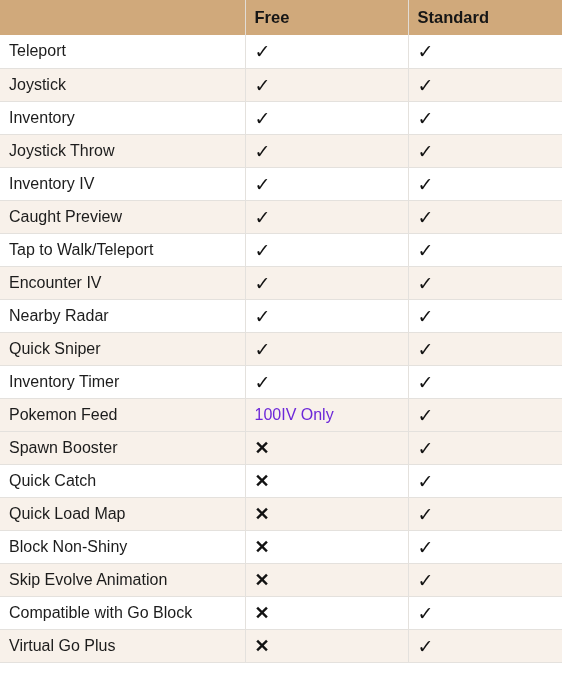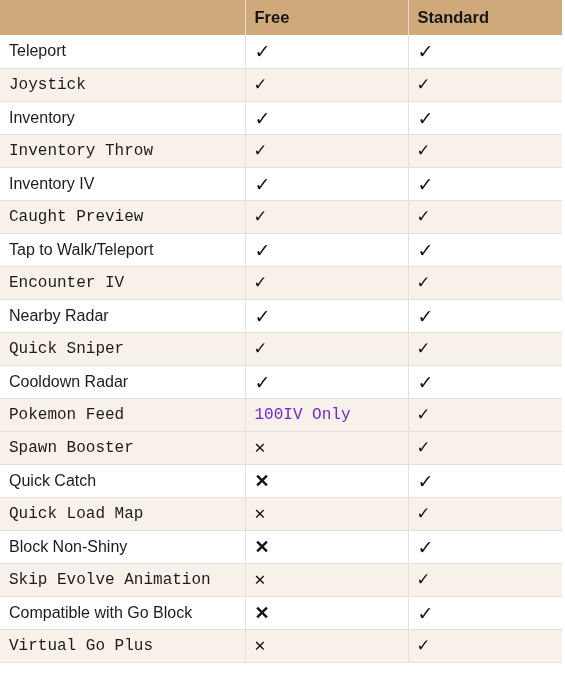--- a/index.html
+++ b/index.html
@@ -56,21 +56,20 @@
 
   
   #feature-comparison-table tbody tr {
     height: 33px;
   }
   #feature-comparison-table tbody tr.row-even td {
     background: #ffffff;
   }
   #feature-comparison-table tbody tr.row-odd td {
     background: #f8f1ea;
-    font-family: Liberation Mono, monospace;
   }
   #feature-comparison-table tbody td {
     height: 33px;
     padding: 0 0 0 9px;
     margin: 0;
     font-size: 16px;
     color: #1c1c1c;
     vertical-align: middle;
     border: 0;
     border-bottom: 1px solid #e4e1dd;
@@ -133,21 +132,21 @@
         <td>Joystick</td>
         <td><span class="mark mark-check">✓</span></td>
         <td class="cell-last"><span class="mark mark-check">✓</span></td>
       </tr>
       <tr class="row-even">
         <td>Inventory</td>
         <td><span class="mark mark-check">✓</span></td>
         <td class="cell-last"><span class="mark mark-check">✓</span></td>
       </tr>
       <tr class="row-odd">
-        <td>Inventory Throw</td>
+        <td>Joystick Throw</td>
         <td><span class="mark mark-check">✓</span></td>
         <td class="cell-last"><span class="mark mark-check">✓</span></td>
       </tr>
       <tr class="row-even">
         <td>Inventory IV</td>
         <td><span class="mark mark-check">✓</span></td>
         <td class="cell-last"><span class="mark mark-check">✓</span></td>
       </tr>
       <tr class="row-odd">
         <td>Caught Preview</td>
@@ -168,21 +167,21 @@
         <td>Nearby Radar</td>
         <td><span class="mark mark-check">✓</span></td>
         <td class="cell-last"><span class="mark mark-check">✓</span></td>
       </tr>
       <tr class="row-odd">
         <td>Quick Sniper</td>
         <td><span class="mark mark-check">✓</span></td>
         <td class="cell-last"><span class="mark mark-check">✓</span></td>
       </tr>
       <tr class="row-even">
-        <td>Cooldown Radar</td>
+        <td>Inventory Timer</td>
         <td><span class="mark mark-check">✓</span></td>
         <td class="cell-last"><span class="mark mark-check">✓</span></td>
       </tr>
       <tr class="row-odd">
         <td>Pokemon Feed</td>
         <td><span class="mark-text">100IV Only</span></td>
         <td class="cell-last"><span class="mark mark-check">✓</span></td>
       </tr>
       <tr class="row-odd">
         <td>Spawn Booster</td>

